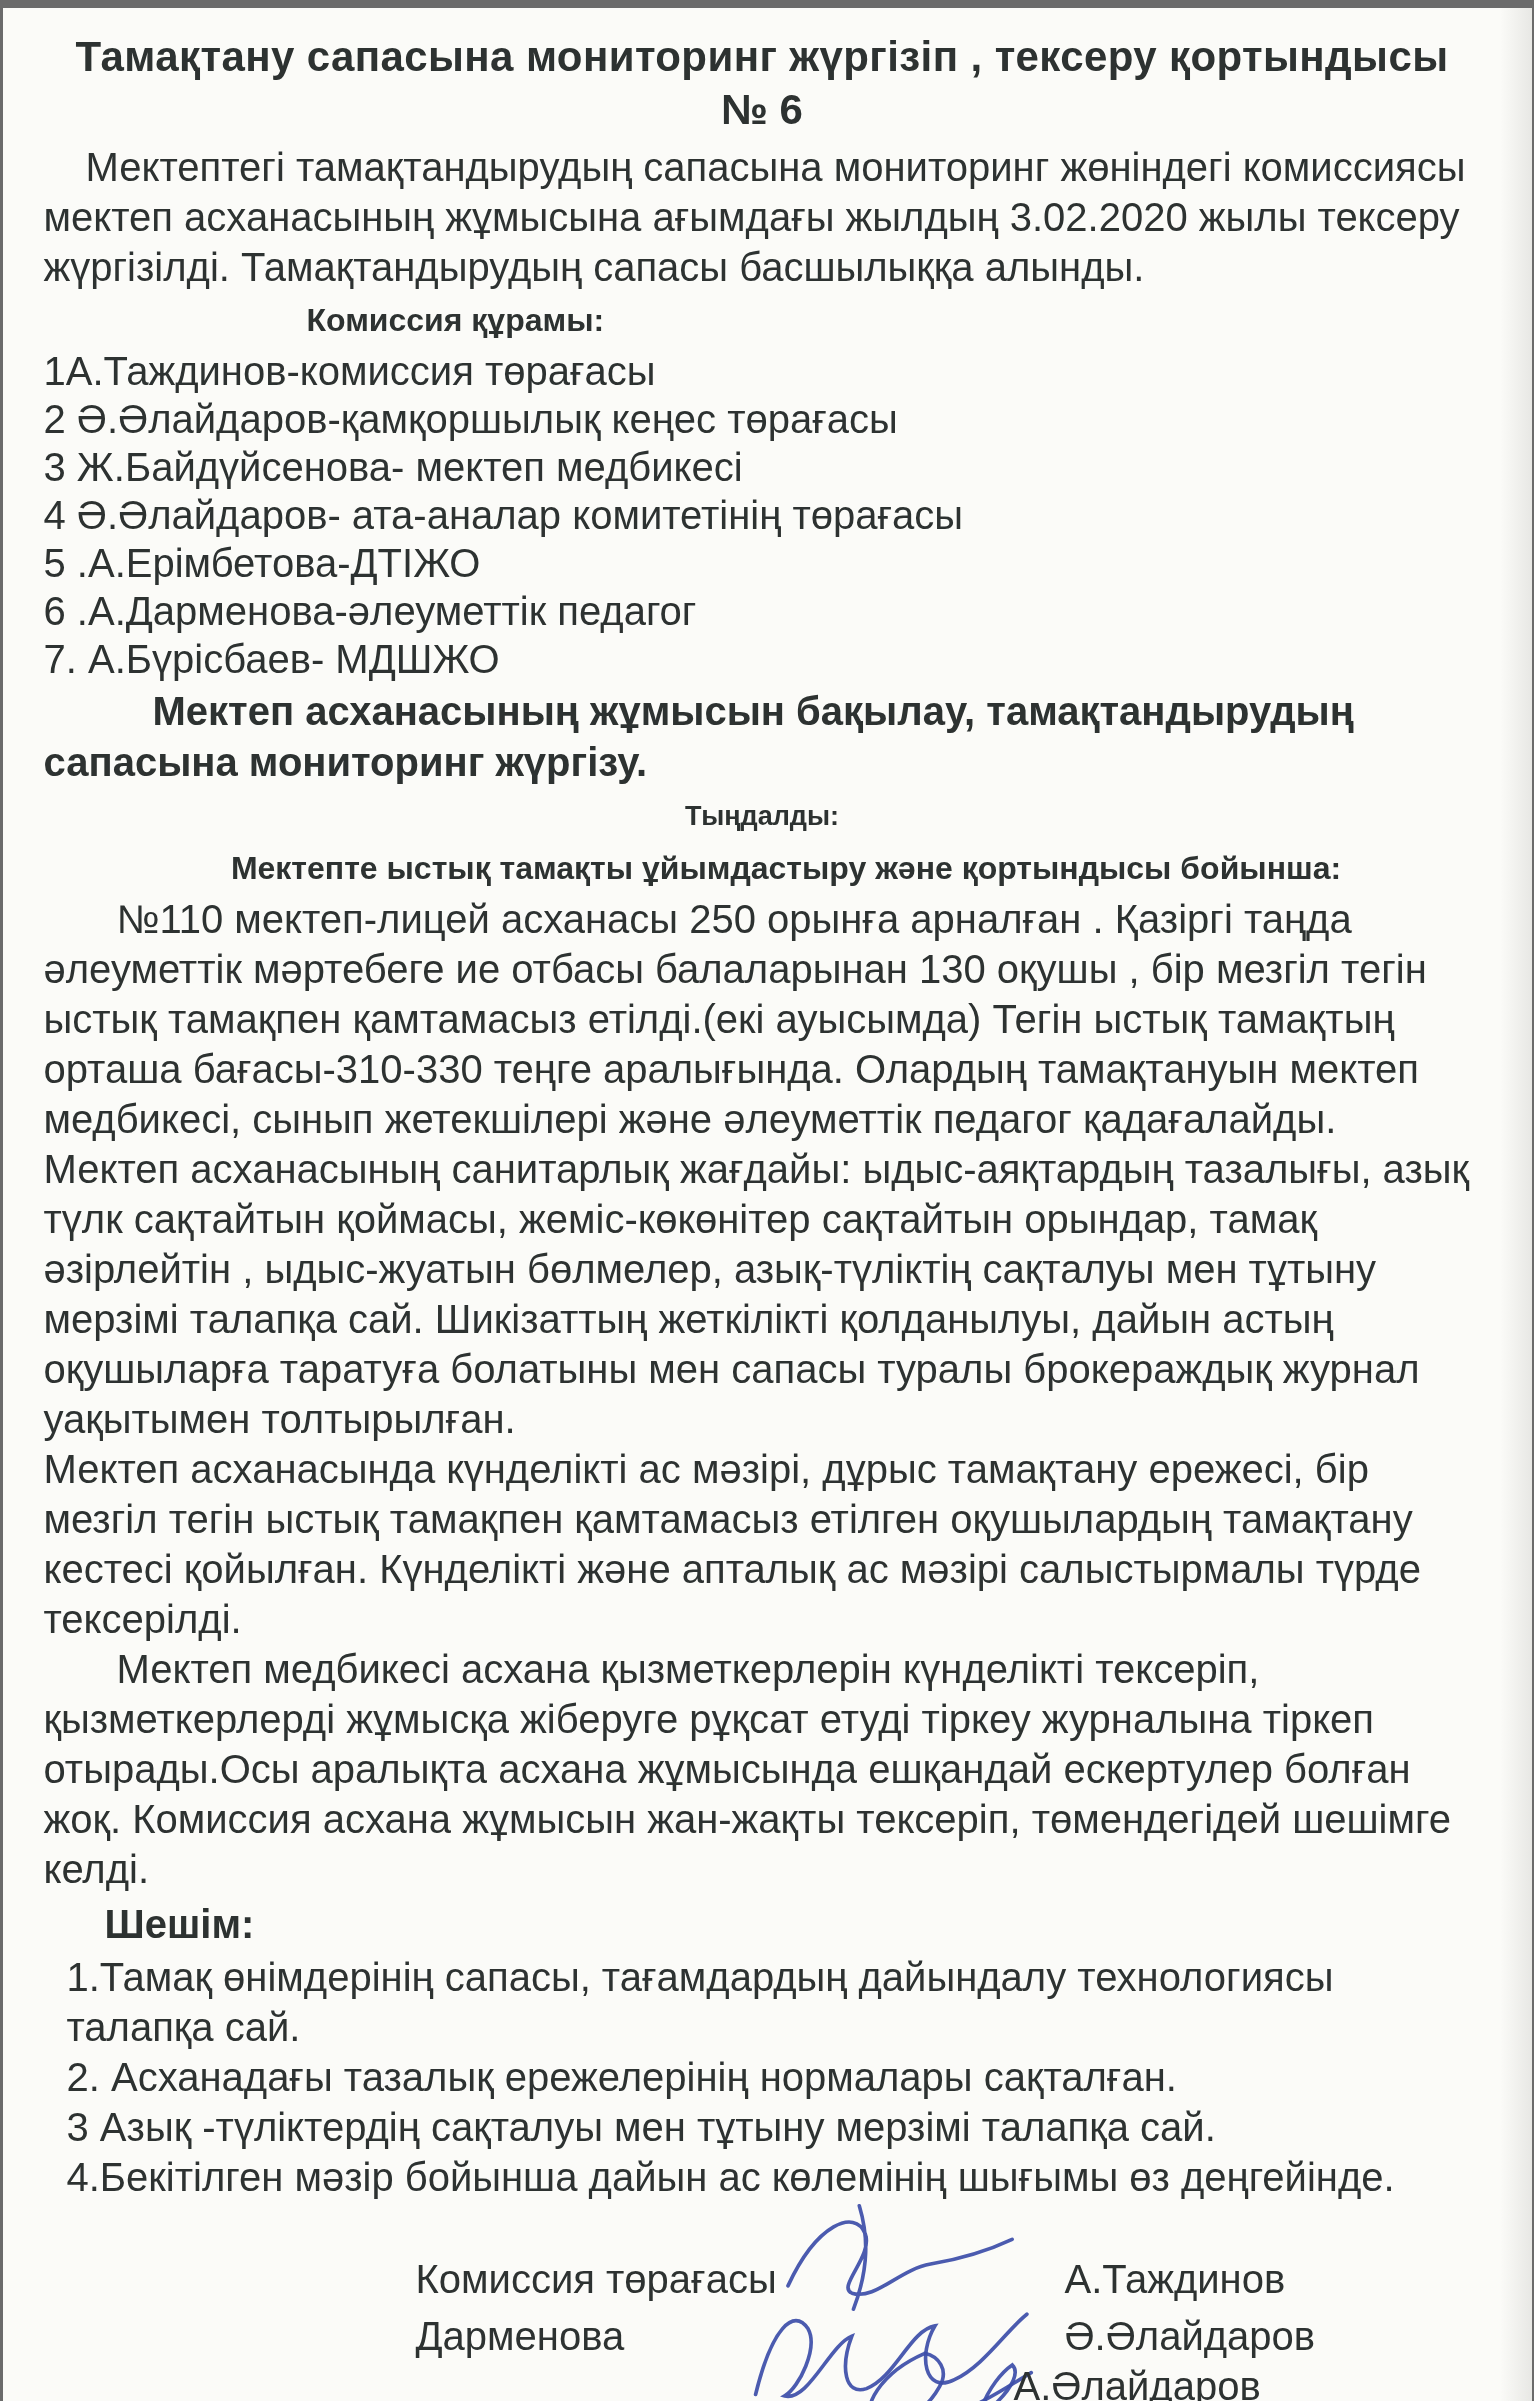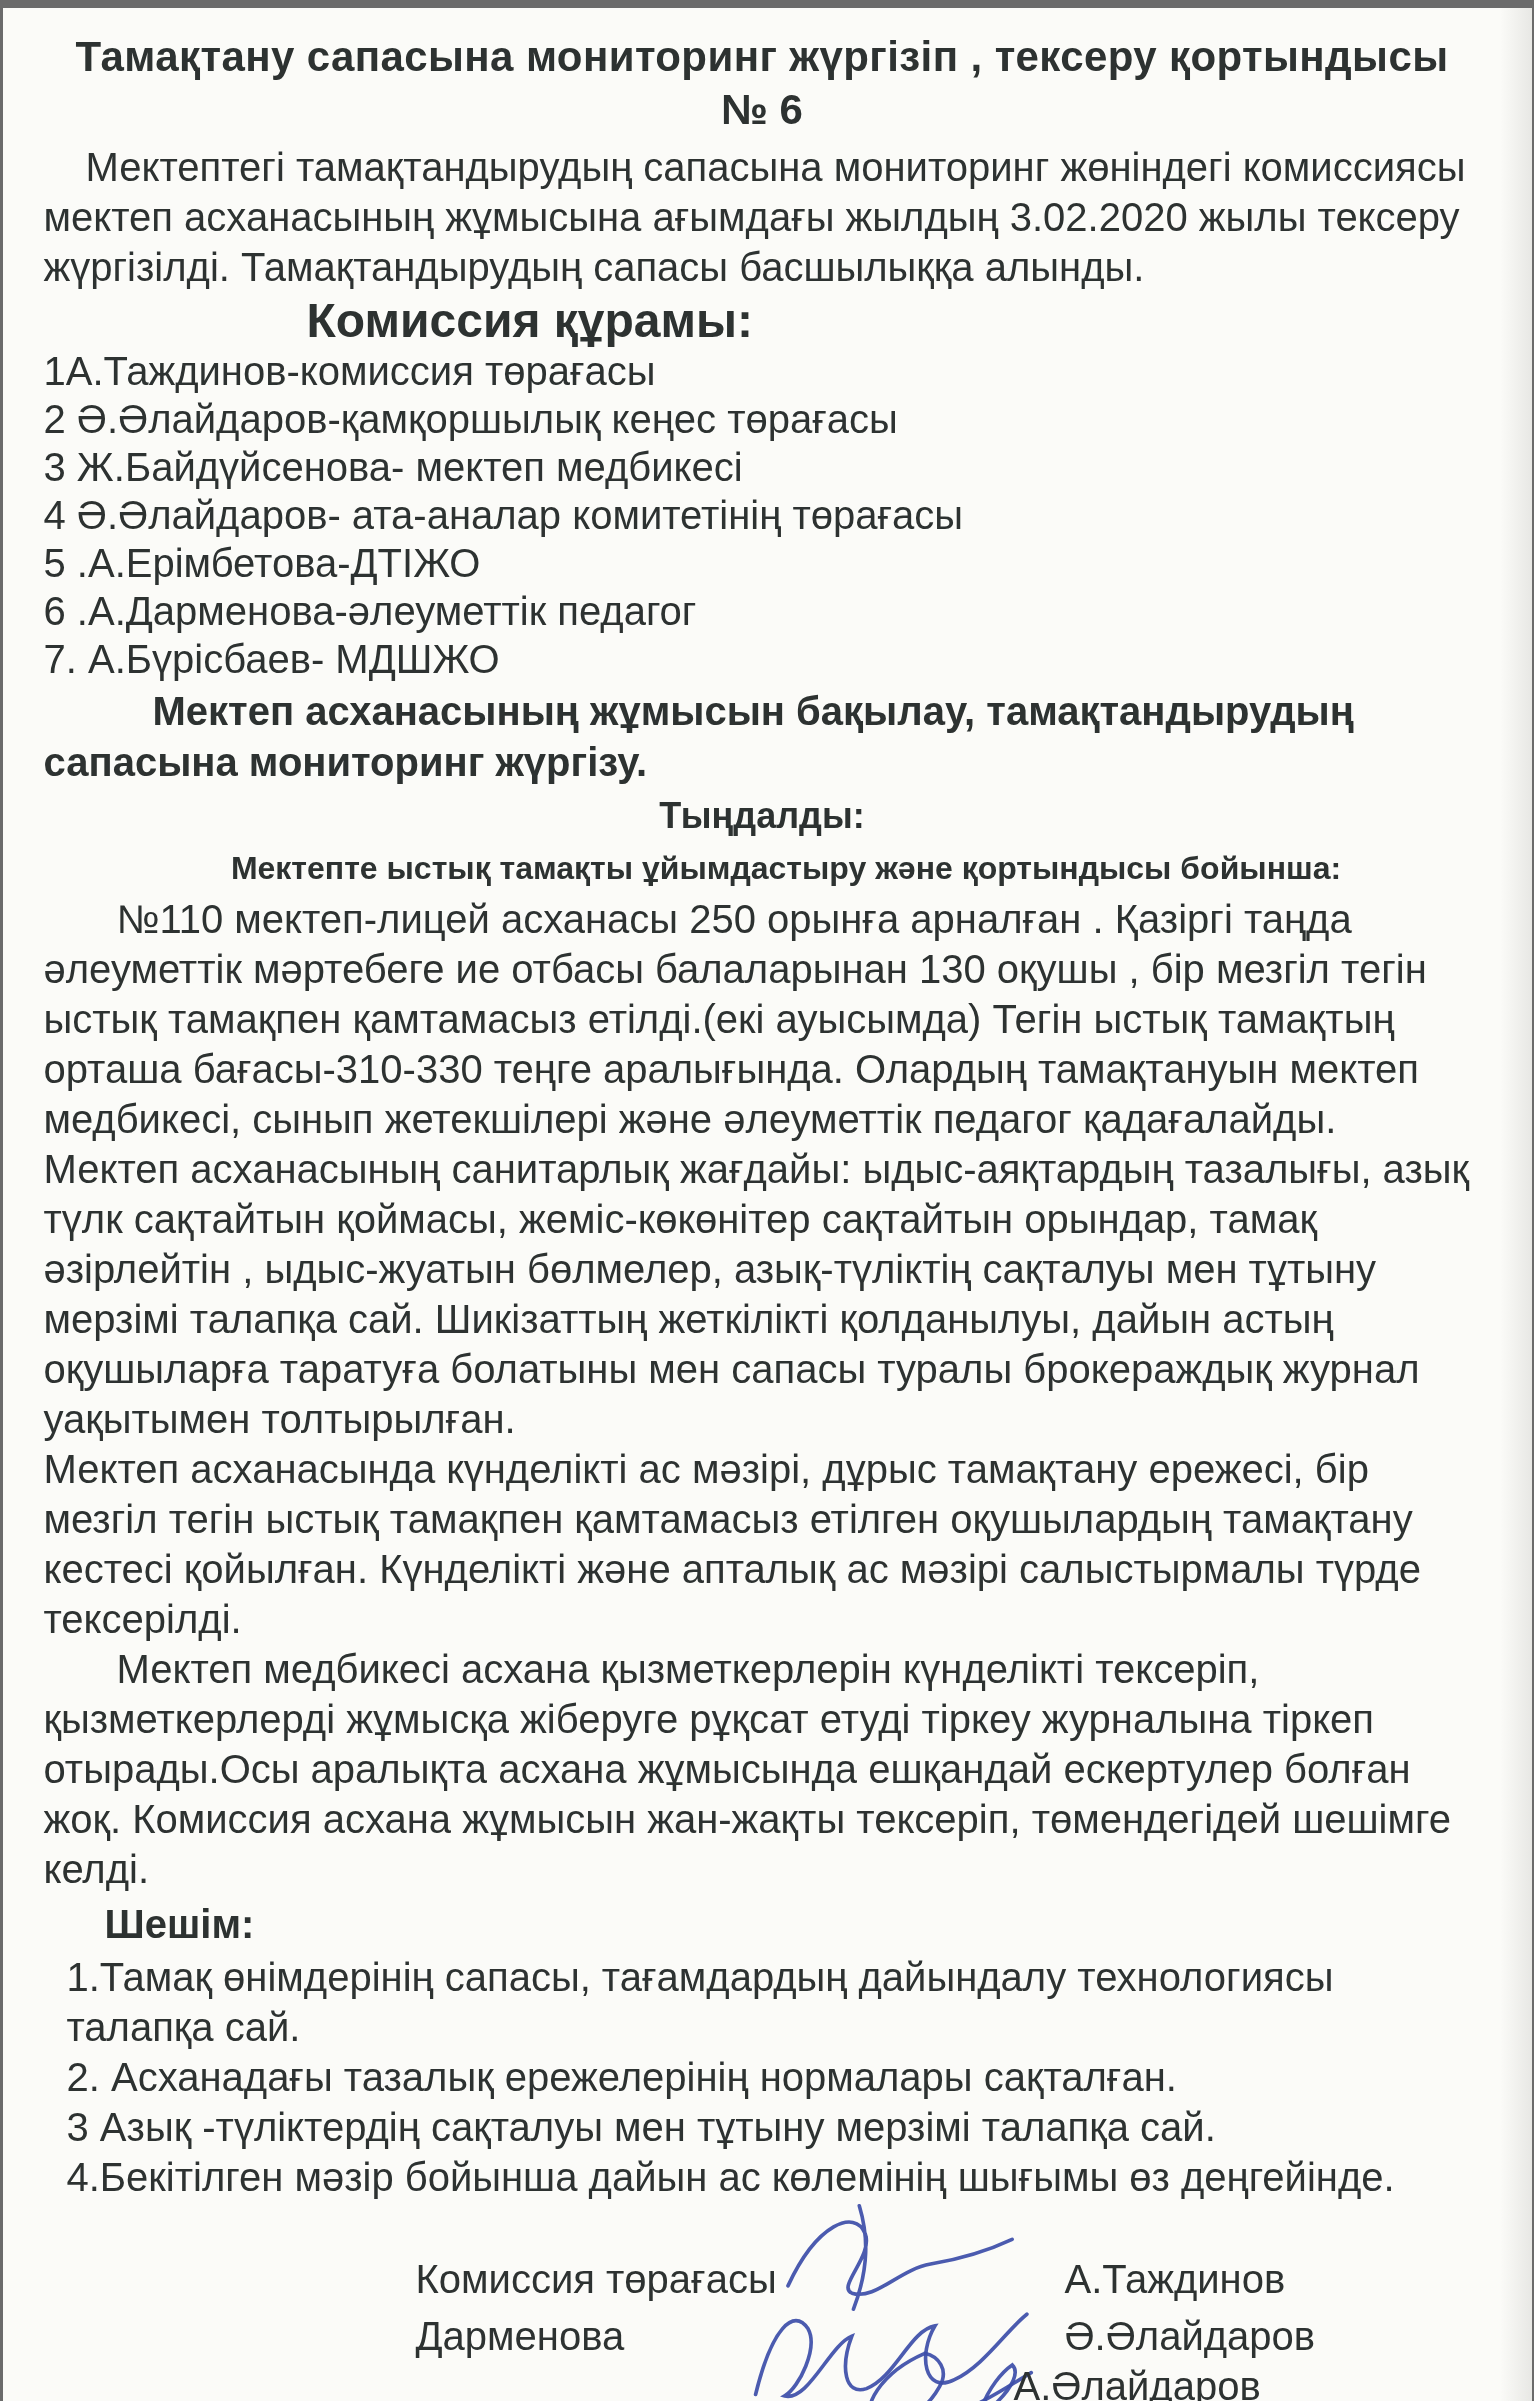--- a/index.html
+++ b/index.html
@@ -22,24 +22,24 @@
     background:#a2a29c;
     pointer-events:none;
   }
   .content{padding:20.4px 51px 0 41px;}
   .t1{
     font-weight:bold;font-size:42px;line-height:58px;
     text-align:center;letter-spacing:0.4px;margin:0;
   }
   .t2{font-weight:bold;font-size:42px;line-height:47px;text-align:center;margin:0;}
   .intro{font-size:40px;line-height:50px;text-indent:42px;margin:8.8px 0 0 0;}
-  .h-comm{font-weight:bold;font-size:48px;line-height:53px;margin:1.5px 0 0 263px;}
+  .h-comm{font-weight:bold;font-size:32px;line-height:53px;margin:1.5px 0 0 263px;}
   .member{font-size:40px;line-height:48px;}
   .task{font-weight:bold;font-size:40px;line-height:51px;text-indent:109px;margin:2.9px 0 0 0;}
-  .h-heard{font-weight:bold;font-size:36px;line-height:54px;text-align:center;margin:1.5px 0 0 0;}
+  .h-heard{font-weight:bold;font-size:27px;line-height:54px;text-align:center;margin:1.5px 0 0 0;}
   .h-sub{font-weight:bold;font-size:32px;line-height:51px;text-indent:48px;margin:0;text-align:center;}
   .para{font-size:40px;line-height:50px;margin:0;}
   .ind{text-indent:73px;}
   .h-dec{font-weight:bold;font-size:40px;line-height:55px;margin:2.9px 0 0 61px;}
   .decision{font-size:40px;line-height:50px;margin-left:23px;}
   .signatures{position:relative;height:438px;margin-top:10.2px;font-size:40px;}
   .sig-label{position:absolute;white-space:nowrap;}
   .sig-name{position:absolute;white-space:nowrap;}
   svg.sig{position:absolute;overflow:visible;}
   svg.sig path{fill:none;stroke:#3c4da8;stroke-width:5;stroke-linecap:round;opacity:.92;}

